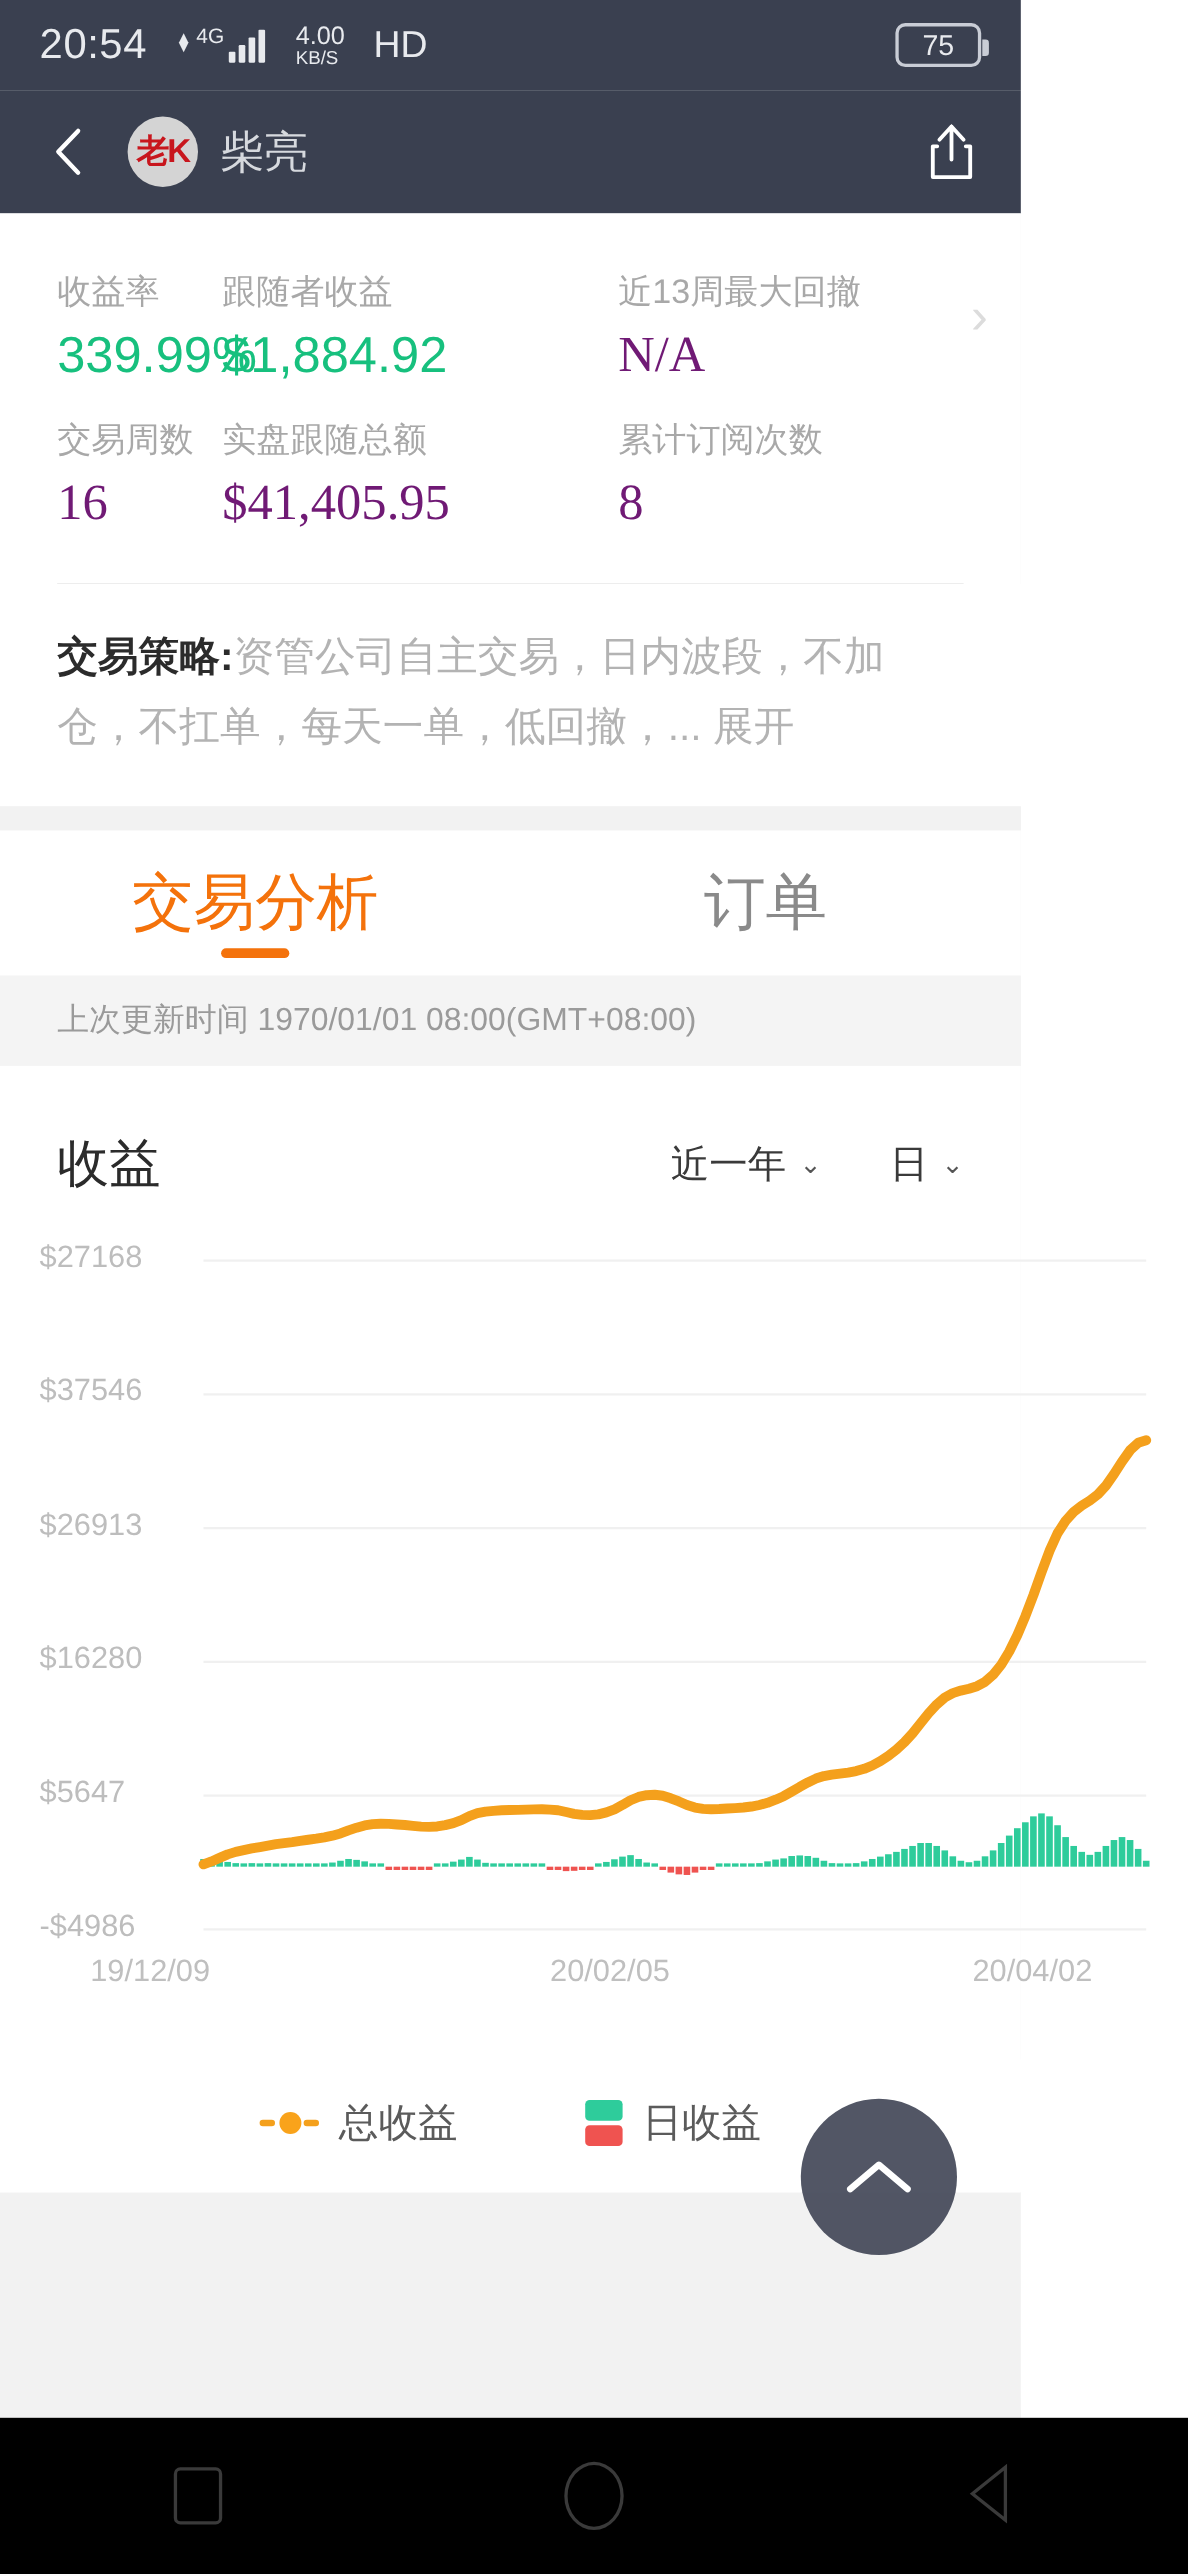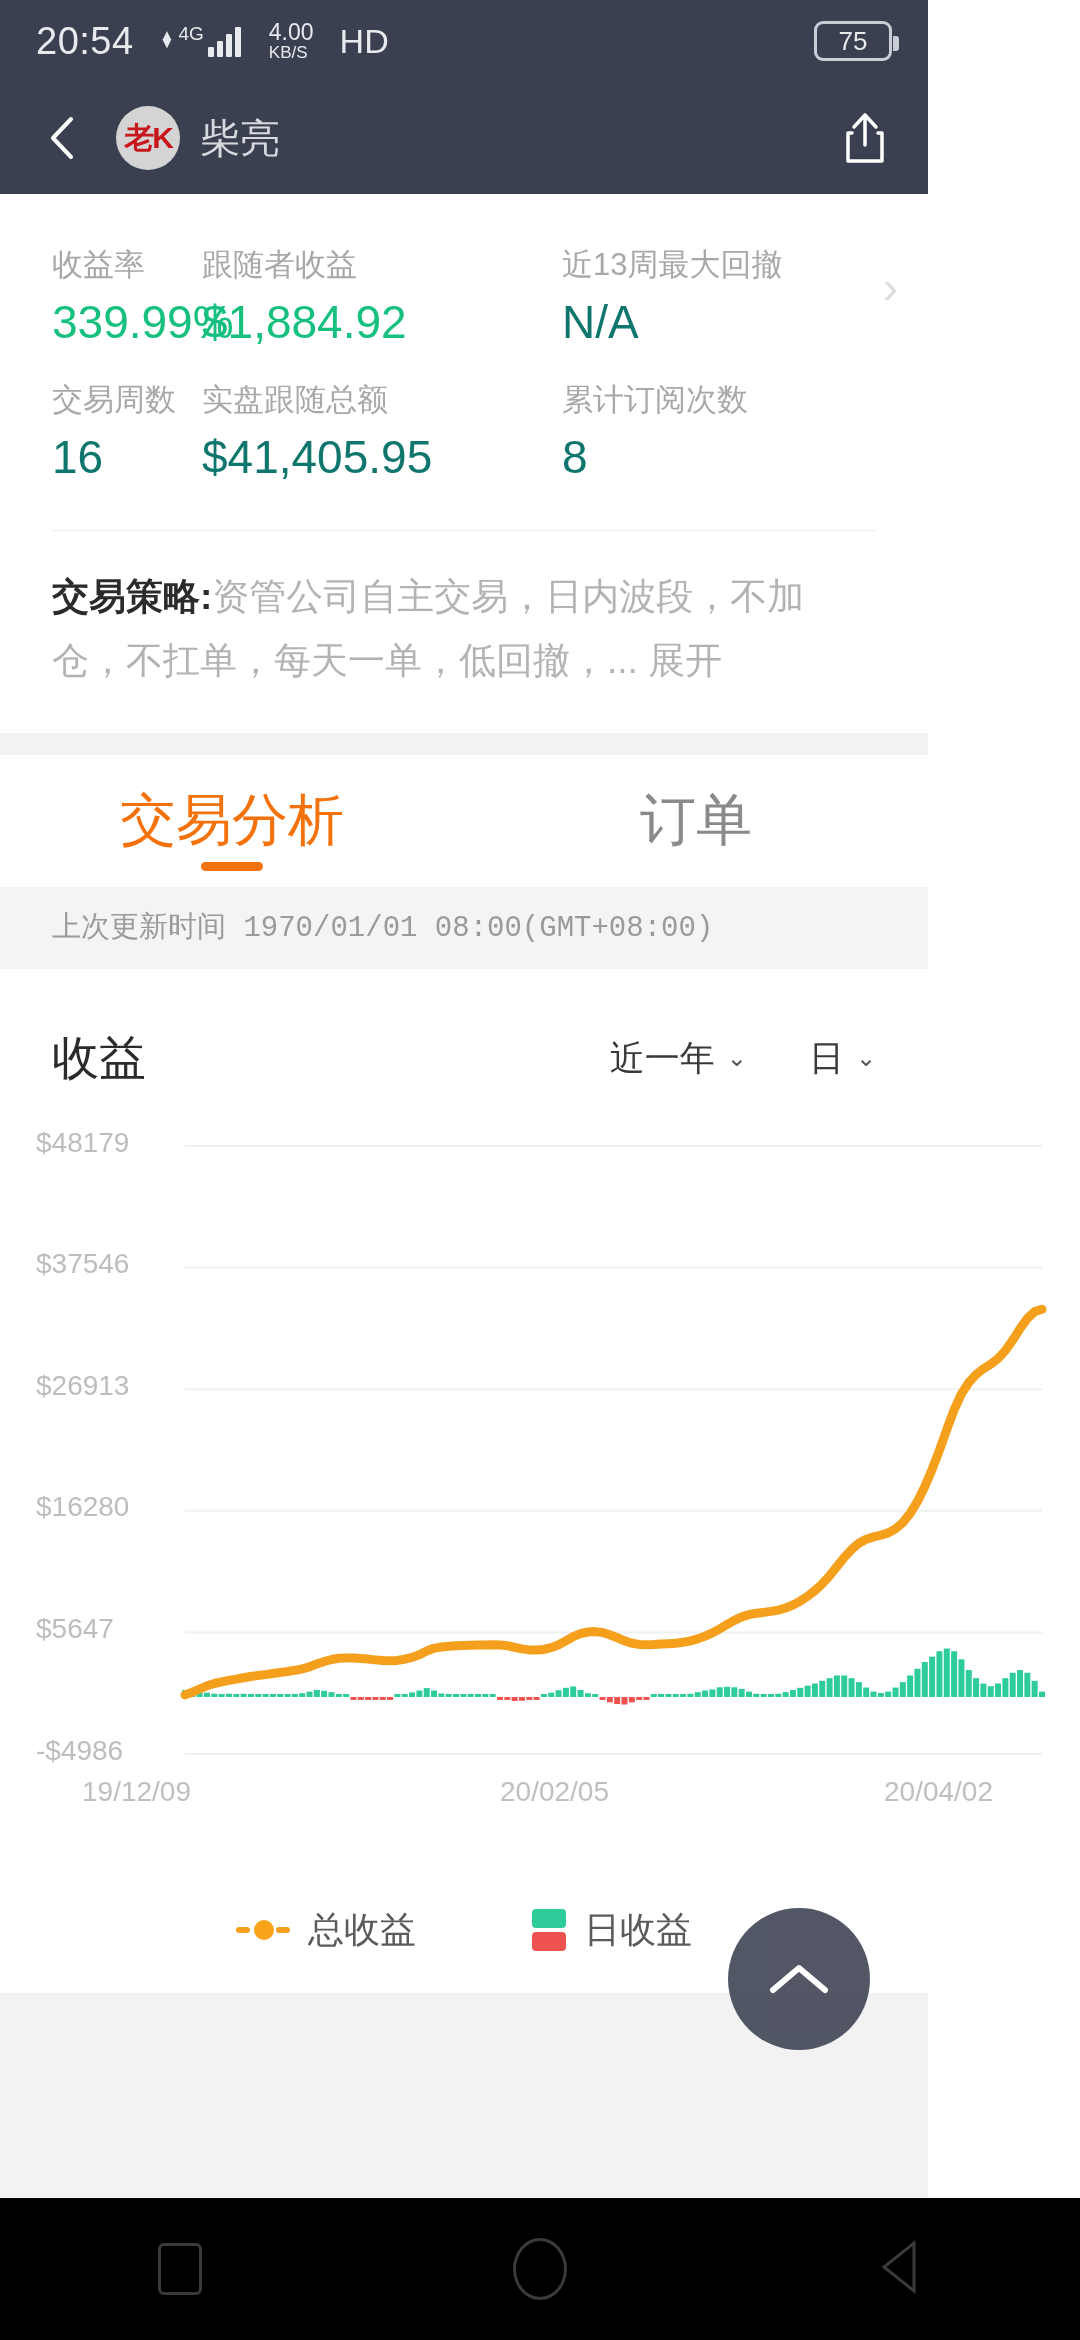--- a/index.html
+++ b/index.html
@@ -53,21 +53,21 @@
 
   
   .stats { background:#fff; padding:48px 0 0 0; }
   .statrow { display:flex; position:relative; padding:0 52px; }
   .statrow.first { padding-bottom:22px; }
   .statrow.second { padding-bottom:40px; }
   .stat { }
   .stat .lbl { font-size:31px; color:#a8a8a8; line-height:1.5; white-space:nowrap; }
   .stat .val { font-size:46px; line-height:1.45; white-space:nowrap; }
   .val.green { color:#17c07e; font-weight:500; }
-  .val.dark  { color:#0f766e; }
+  .val.dark  { color:#701a75;font-family:Liberation Serif, serif; }
   .chev-r { position:absolute; right:30px; top:22px; color:#dcdcdc; font-size:46px; line-height:1; }
 
   .s1-c1 { width:150px; } .s1-c2 { width:360px; } .s1-c3 { }
   .s2-c1 { width:150px; } .s2-c2 { width:360px; } .s2-c3 { }
 
   .divider { height:1px; background:#ededed; margin:0 52px; }
 
   .strategy { background:#fff; padding:34px 52px 40px 52px; }
   .strategy p { font-size:37px; line-height:1.72; color:#b3b3b3; }
   .strategy b { color:#2b2b2b; font-weight:bold; }
@@ -77,21 +77,21 @@
 
   
   .tabs { background:#fff; display:flex; height:132px; }
   .tab { flex:1; display:flex; flex-direction:column; align-items:center; justify-content:center; position:relative; }
   .tab span { font-size:56px; color:#8a8a8a; }
   .tab.active span { color:#f4720b; }
   .tab.active:after {
     content:""; position:absolute; bottom:16px; left:50%; transform:translateX(-50%);
     width:62px; height:9px; border-radius:5px; background:#f4720b;
   }
-  .updated { background:#f4f4f4; padding:20px 36px 22px 52px; font-size:29px; color:#9a9a9a;font-family:Liberation Mono, monospace; }
+  .updated { background:#f4f4f4; padding:20px 36px 22px 52px; font-size:29px; color:#9a9a9a; }
 
   
   .chartcard { background:#fff; padding-top:58px; }
   .charthead { display:flex; align-items:center; padding:0 52px; }
   .charttitle { font-size:47px; color:#2b2b2b; }
   .selects { margin-left:auto; display:flex; align-items:center; gap:62px; }
   .sel { display:flex; align-items:center; gap:12px; font-size:35px; color:#3a3a3a; }
   .sel .caret { font-size:24px; color:#555; }
 
   .plotwrap { position:relative; width:1080px; height:740px; margin-top:42px; }
@@ -365,21 +365,21 @@
           <rect x="995.051282051282" width="6" y="551.5255399855795" height="13.454089469889349" fill="#2ecc9b"></rect>
           <rect x="1002.3760683760684" width="6" y="546.1439041976238" height="18.835725257845088" fill="#2ecc9b"></rect>
           <rect x="1009.7008547008547" width="6" y="540.762268409668" height="24.21736104580083" fill="#2ecc9b"></rect>
           <rect x="1017.025641025641" width="6" y="538.0714505156901" height="26.908178939778697" fill="#2ecc9b"></rect>
           <rect x="1024.3504273504273" width="6" y="540.762268409668" height="24.21736104580083" fill="#2ecc9b"></rect>
           <rect x="1031.6752136752139" width="6" y="548.8347220916016" height="16.14490736386722" fill="#2ecc9b"></rect>
           <rect x="1039" width="6" y="559.5979936675132" height="5.381635787955739" fill="#2ecc9b"></rect>
           <path d="M185.0 562.9 L192.3 560.2 L199.6 557.0 L207.0 553.8 L214.3 551.5 L221.6 549.9 L228.9 548.4 L236.3 547.1 L243.6 545.8 L250.9 544.5 L258.2 543.5 L265.6 542.6 L272.9 541.5 L280.2 540.5 L287.5 539.5 L294.9 538.3 L302.2 536.8 L309.5 534.8 L316.8 532.0 L324.2 529.5 L331.5 527.5 L338.8 526.3 L346.1 525.9 L353.5 526.1 L360.8 526.6 L368.1 527.1 L375.4 527.9 L382.8 528.6 L390.1 528.8 L397.4 528.4 L404.7 527.2 L412.1 525.4 L419.4 522.7 L426.7 519.0 L434.0 516.3 L441.4 514.9 L448.7 514.2 L456.0 513.7 L463.3 513.5 L470.7 513.3 L478.0 513.1 L485.3 512.9 L492.6 512.8 L500.0 513.1 L507.3 513.7 L514.6 515.3 L521.9 516.9 L529.3 517.9 L536.6 518.1 L543.9 517.4 L551.2 515.6 L558.6 512.8 L565.9 508.9 L573.2 504.6 L580.5 501.6 L587.9 500.0 L595.2 499.6 L602.5 500.5 L609.8 502.8 L617.2 505.7 L624.5 508.9 L631.8 511.2 L639.1 512.4 L646.5 512.8 L653.8 512.6 L661.1 512.1 L668.4 511.7 L675.8 511.2 L683.1 510.3 L690.4 508.9 L697.7 506.9 L705.1 504.1 L712.4 500.9 L719.7 496.8 L727.0 492.5 L734.4 488.4 L741.7 484.9 L749.0 482.6 L756.3 481.3 L763.7 480.4 L771.0 479.4 L778.3 478.1 L785.6 476.0 L793.0 473.0 L800.3 469.1 L807.6 464.3 L814.9 458.6 L822.3 451.8 L829.6 443.8 L836.9 434.6 L844.2 425.5 L851.6 417.5 L858.9 411.2 L866.2 407.2 L873.5 404.9 L880.9 403.2 L888.2 400.9 L895.5 396.9 L902.8 390.6 L910.2 381.4 L917.5 369.4 L924.8 354.6 L932.1 337.4 L939.5 318.0 L946.8 297.4 L954.1 277.9 L961.4 261.9 L968.8 250.5 L976.1 242.5 L983.4 236.8 L990.7 232.2 L998.1 226.5 L1005.4 218.5 L1012.7 208.2 L1020.0 196.7 L1027.4 186.4 L1034.7 179.6 L1042.0 177.3 " fill="none" stroke="#f4a01c" stroke-width="9" stroke-linecap="round" stroke-linejoin="round"></path>
         </svg>
       <div id="ylabels">
-          <div class="ylab" style="left: 36px; top: -5px;">$48179</div>
+          <div class="ylab" style="left: 36px; top: -5px;">$27168</div>
           <div class="ylab" style="left: 36px; top: 116.6px;">$37546</div>
           <div class="ylab" style="left: 36px; top: 238.2px;">$26913</div>
           <div class="ylab" style="left: 36px; top: 359.8px;">$16280</div>
           <div class="ylab" style="left: 36px; top: 481.4px;">$5647</div>
           <div class="ylab" style="left: 36px; top: 603px;">-$4986</div>
         </div>
       <div id="xlabels">
           <div class="xlab" style="top: 644px; left: 82px;">19/12/09</div>
           <div class="xlab" style="top: 644px; left: 500px;">20/02/05</div>
           <div class="xlab" style="top: 644px; left: 884px;">20/04/02</div>

